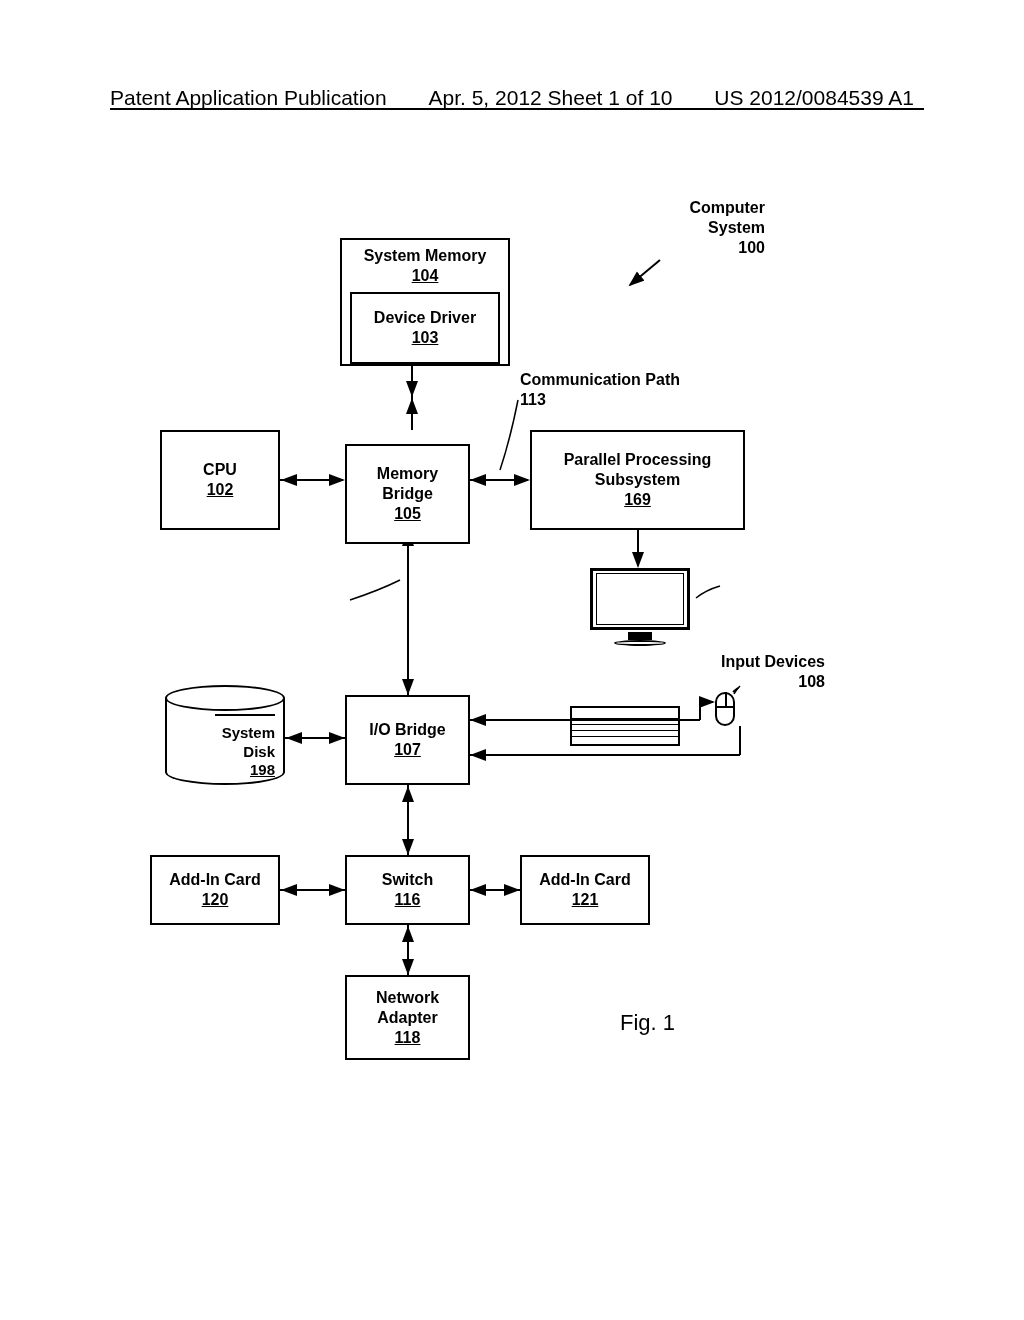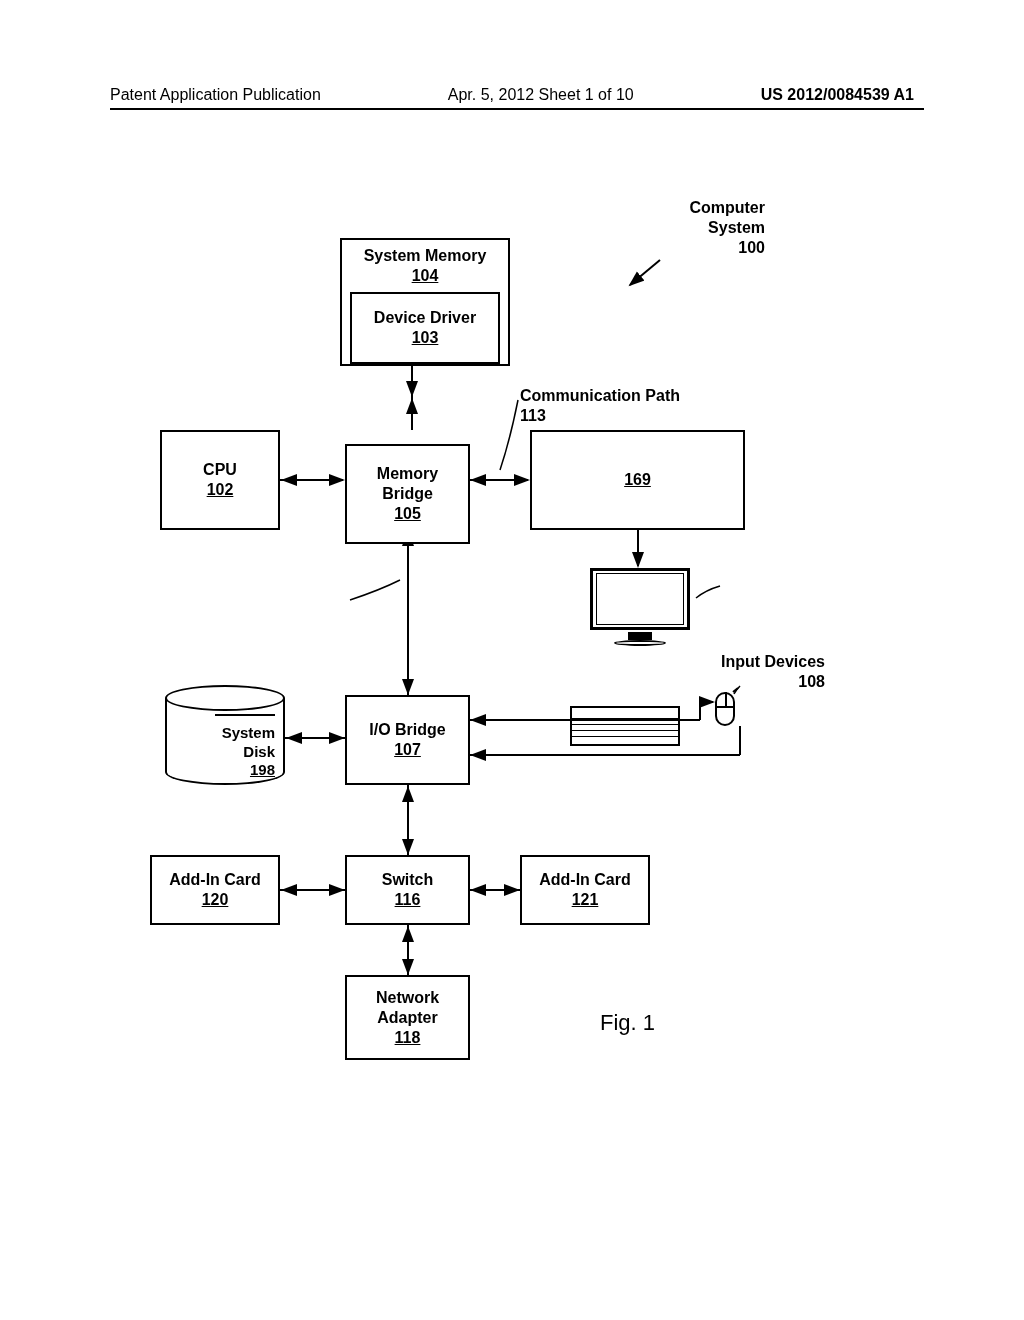--- a/index.html
+++ b/index.html
@@ -11,27 +11,27 @@
     position: relative;
   }
   .page {
     position: absolute;
     left: 0; top: 0;
     width: 1024px; height: 1320px;
   }
   .header {
     position: absolute;
     top: 86px; left: 110px; right: 110px;
-    font-size: 16px;
+    font-size: 21px;
     display: flex;
     justify-content: space-between;
   }
   .header .left { font-weight: normal; }
   .header .mid { font-weight: normal; }
-  .header .right { font-weight: bold; }
+  .header .right { font-weight: normal; }
   .hr {
     position: absolute;
     top: 108px; left: 110px; right: 100px;
     border-top: 2px solid #000;
   }
 
   .diagram-area {
     position: absolute;
     left: 140px; top: 190px;
     width: 740px; height: 920px;
@@ -58,41 +58,42 @@
     font-weight: bold;
     font-size: 16px;
     text-align: right;
     line-height: 1.25;
   }
 
   .fig-label {
     position: absolute;
     font-weight: normal;
     font-size: 22px;
+    margin-left: 20px;
   }
 
   
   #sysmem { left: 200px; top: 48px; width: 170px; height: 128px; justify-content: flex-start; padding-top: 6px;}
   #devdrv { left: 210px; top: 102px; width: 150px; height: 72px; }
 
   #cpu { left: 20px; top: 240px; width: 120px; height: 100px; }
   #membridge { left: 205px; top: 240px; width: 125px; height: 100px; margin-top: 14px; }
   #pps { left: 390px; top: 240px; width: 215px; height: 100px; }
 
   #iobridge { left: 205px; top: 505px; width: 125px; height: 90px; }
 
   #addin120 { left: 10px; top: 665px; width: 130px; height: 70px; }
   #switch { left: 205px; top: 665px; width: 125px; height: 70px; }
   #addin121 { left: 380px; top: 665px; width: 130px; height: 70px; }
 
   #netadapter { left: 205px; top: 785px; width: 125px; height: 85px; }
 
   
   #lbl-computer { left: 505px; top: 8px; width: 120px; }
-  #lbl-commpath113 { left: 380px; top: 196px; width: 220px; text-align: left;}
+  #lbl-commpath113 { left: 380px; top: 180px; width: 220px; text-align: left;}
   #lbl-commpath106 { left: 85px; top: 360px; width: 170px; }
   #lbl-display { left: 550px; top: 340px; width: 100px; }
   #lbl-input { left: 535px; top: 462px; width: 150px; }
   #lbl-sysdisk { left: 40px; top: 515px; width: 95px; font-size:15px;}
   #lbl-sysdisk .uline { border-top:2px solid #000; display:inline-block; width:60px; margin-bottom:3px;}
 
   #fig1 { left: 460px; top: 820px; }
 
   
   .display-device {
@@ -291,20 +292,22 @@
       <span class="num">102</span>
     </div>
 
     <div class="box" id="membridge">
       <span style="white-space:pre-line">Memory
 Bridge</span>
       <span class="num">105</span>
     </div>
 
     <div class="box" id="pps">
+      <span style="white-space:pre-line">Parallel Processing
+Subsystem</span>
       <span class="num">169</span>
     </div>
 
     <div class="box" id="iobridge">
       <span>I/O Bridge</span>
       <span class="num">107</span>
     </div>
 
     <div class="box" id="addin120">
       <span>Add-In Card</span>

